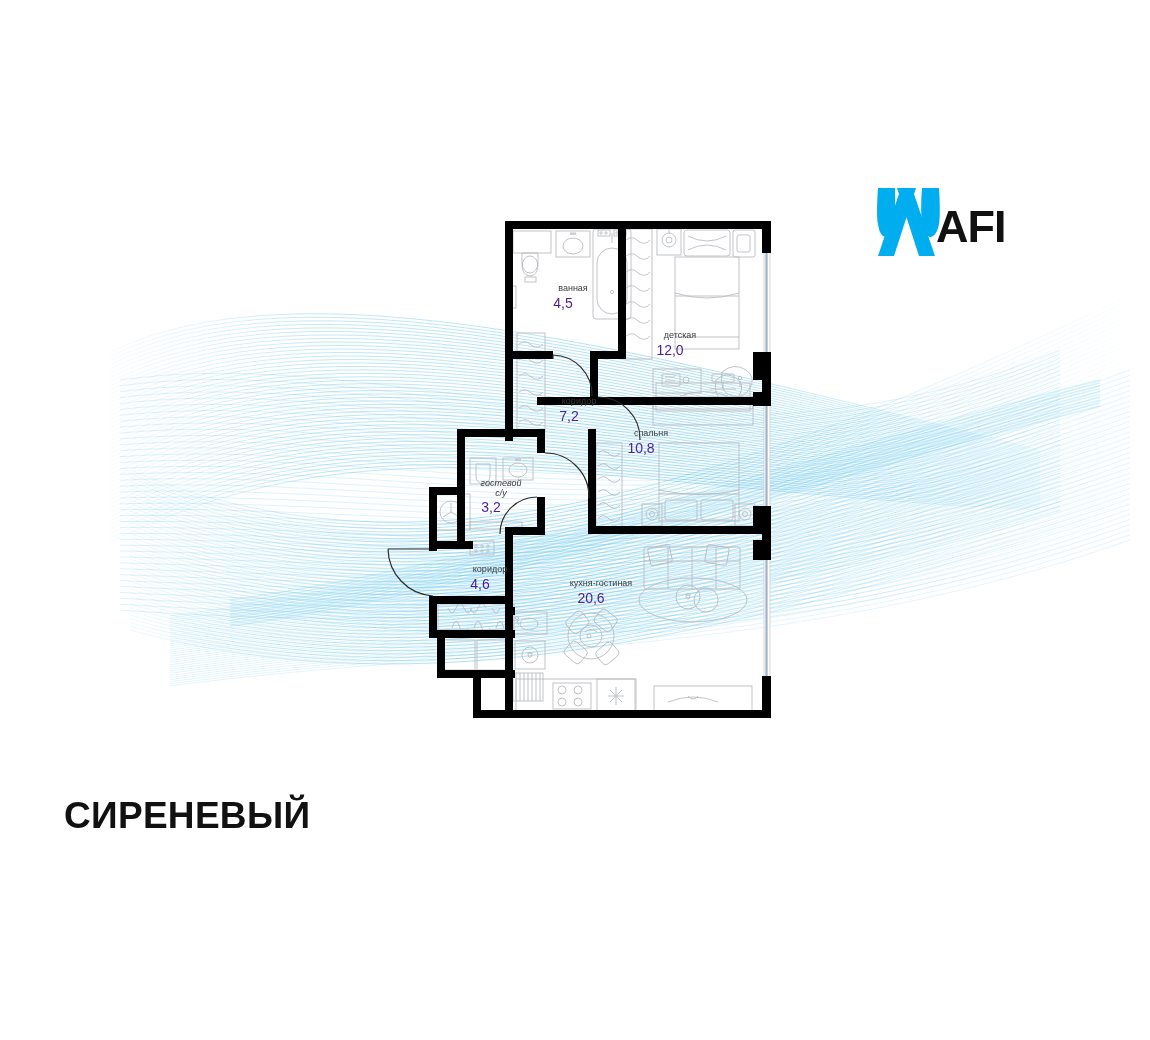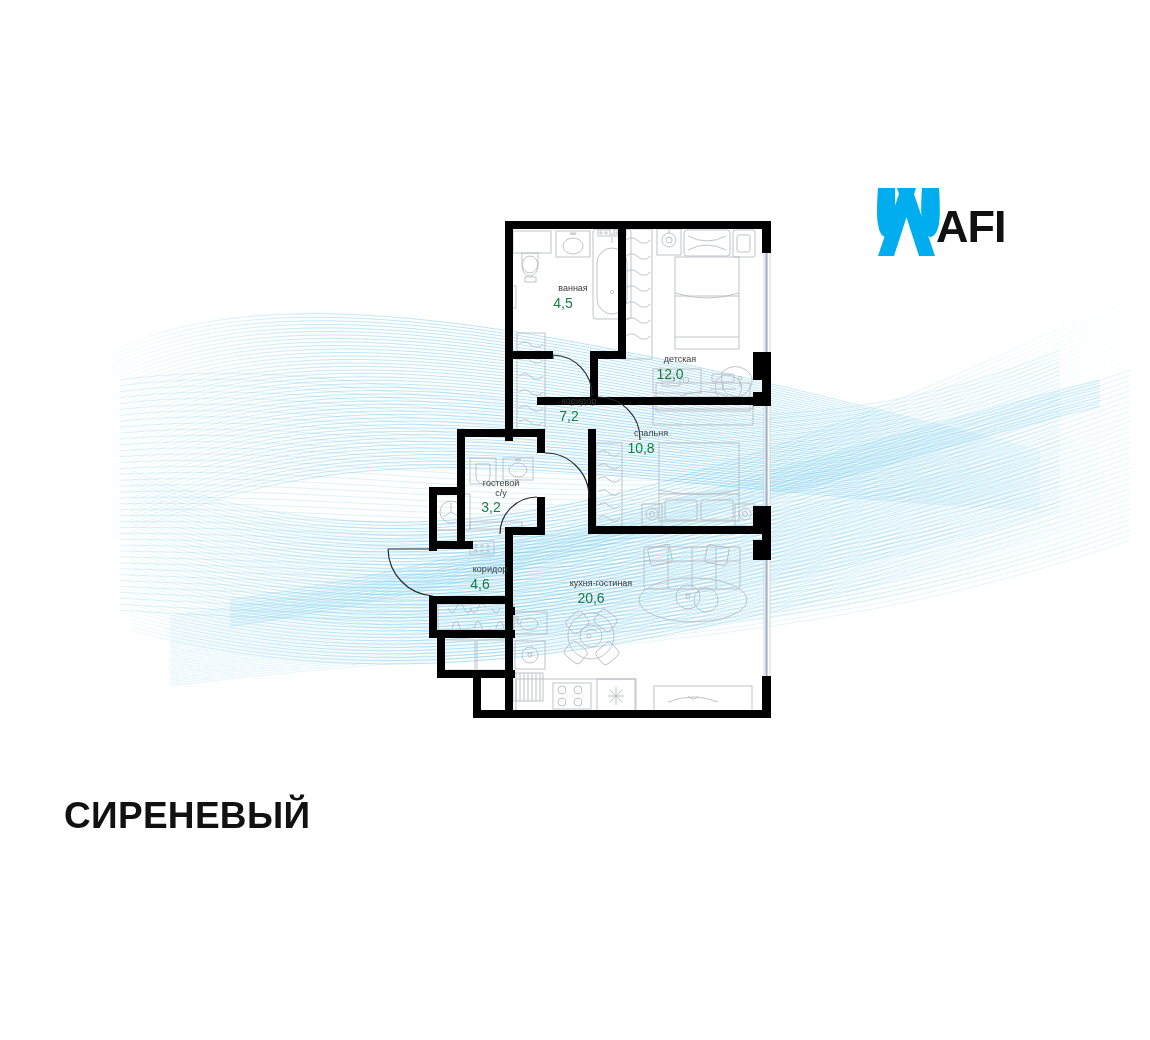--- a/index.html
+++ b/index.html
@@ -34,22 +34,22 @@
     font-family:"Liberation Sans", sans-serif;
   }
 
   
   .room{
     position:absolute;text-align:center;color:#2b2b2b;
     font-family:"Liberation Sans", sans-serif;
     white-space:nowrap;
   }
   .room .nm{display:block;font-size:9px;line-height:11px;color:#3a3a3a;padding-left:20px;}
-  .room .ar{display:block;font-size:14px;line-height:16px;color:#15803d;margin-top:1px;}
-  .room.two-line .nm{line-height:10px;}
+  .room .ar{display:block;font-size:14px;line-height:16px;color:#4c1d95;margin-top:1px;}
+  .room.two-line .nm{line-height:10px;font-style:italic;}
 </style>
 </head>
 <body>
 
 <div id="stage">
 
   <svg id="waves" class="layer" viewBox="0 0 1150 1040" preserveAspectRatio="none">
     <defs>
       <linearGradient id="fadeL" x1="0" y1="0" x2="1" y2="0">
         <stop offset="0" stop-color="#41b6e6" stop-opacity="0.05"></stop>
@@ -609,21 +609,21 @@
     </g>
   </svg>
 
   <div id="labels" class="layer">
 
     <div class="room" style="left:513px;top:283px;width:100px;">
       <span class="nm">ванная</span>
       <span class="ar">4,5</span>
     </div>
 
-    <div class="room" style="left:620px;top:354px;width:100px;">
+    <div class="room" style="left:620px;top:330px;width:100px;">
       <span class="nm">детская</span>
       <span class="ar">12,0</span>
     </div>
 
     <div class="room" style="left:519px;top:396px;width:100px;">
       <span class="nm">коридор</span>
       <span class="ar">7,2</span>
     </div>
 
     <div class="room" style="left:591px;top:428px;width:100px;">

